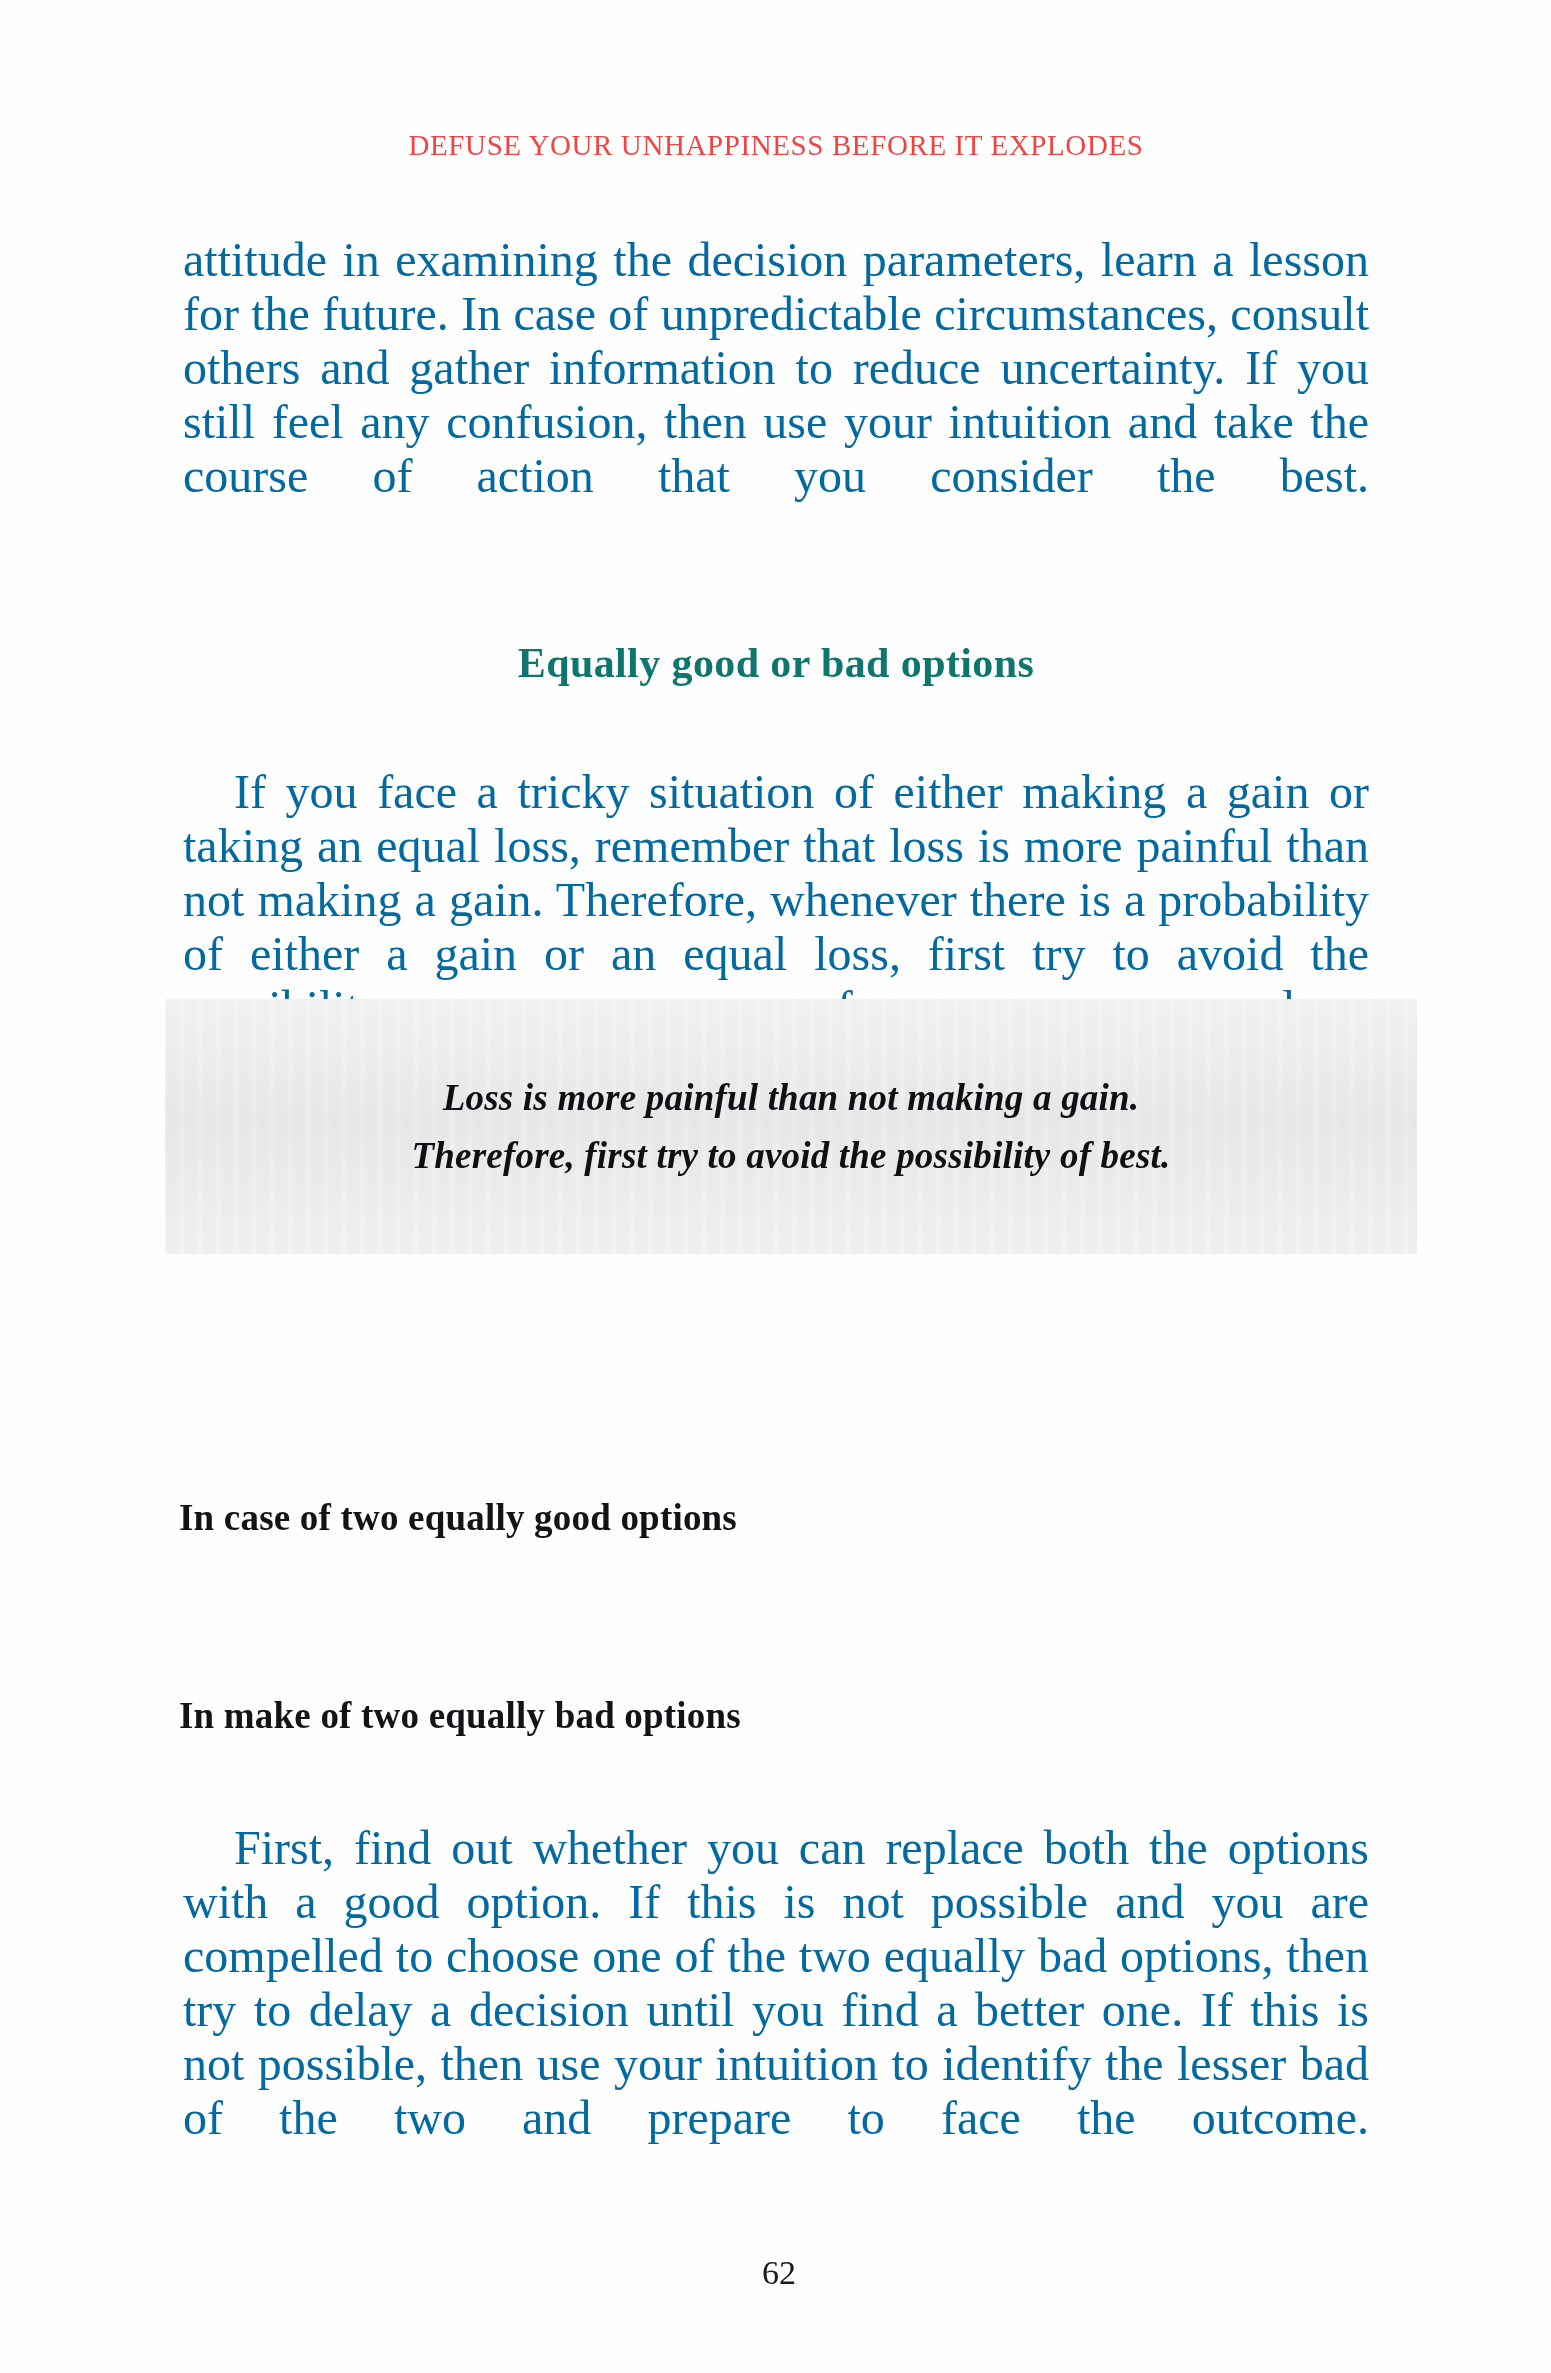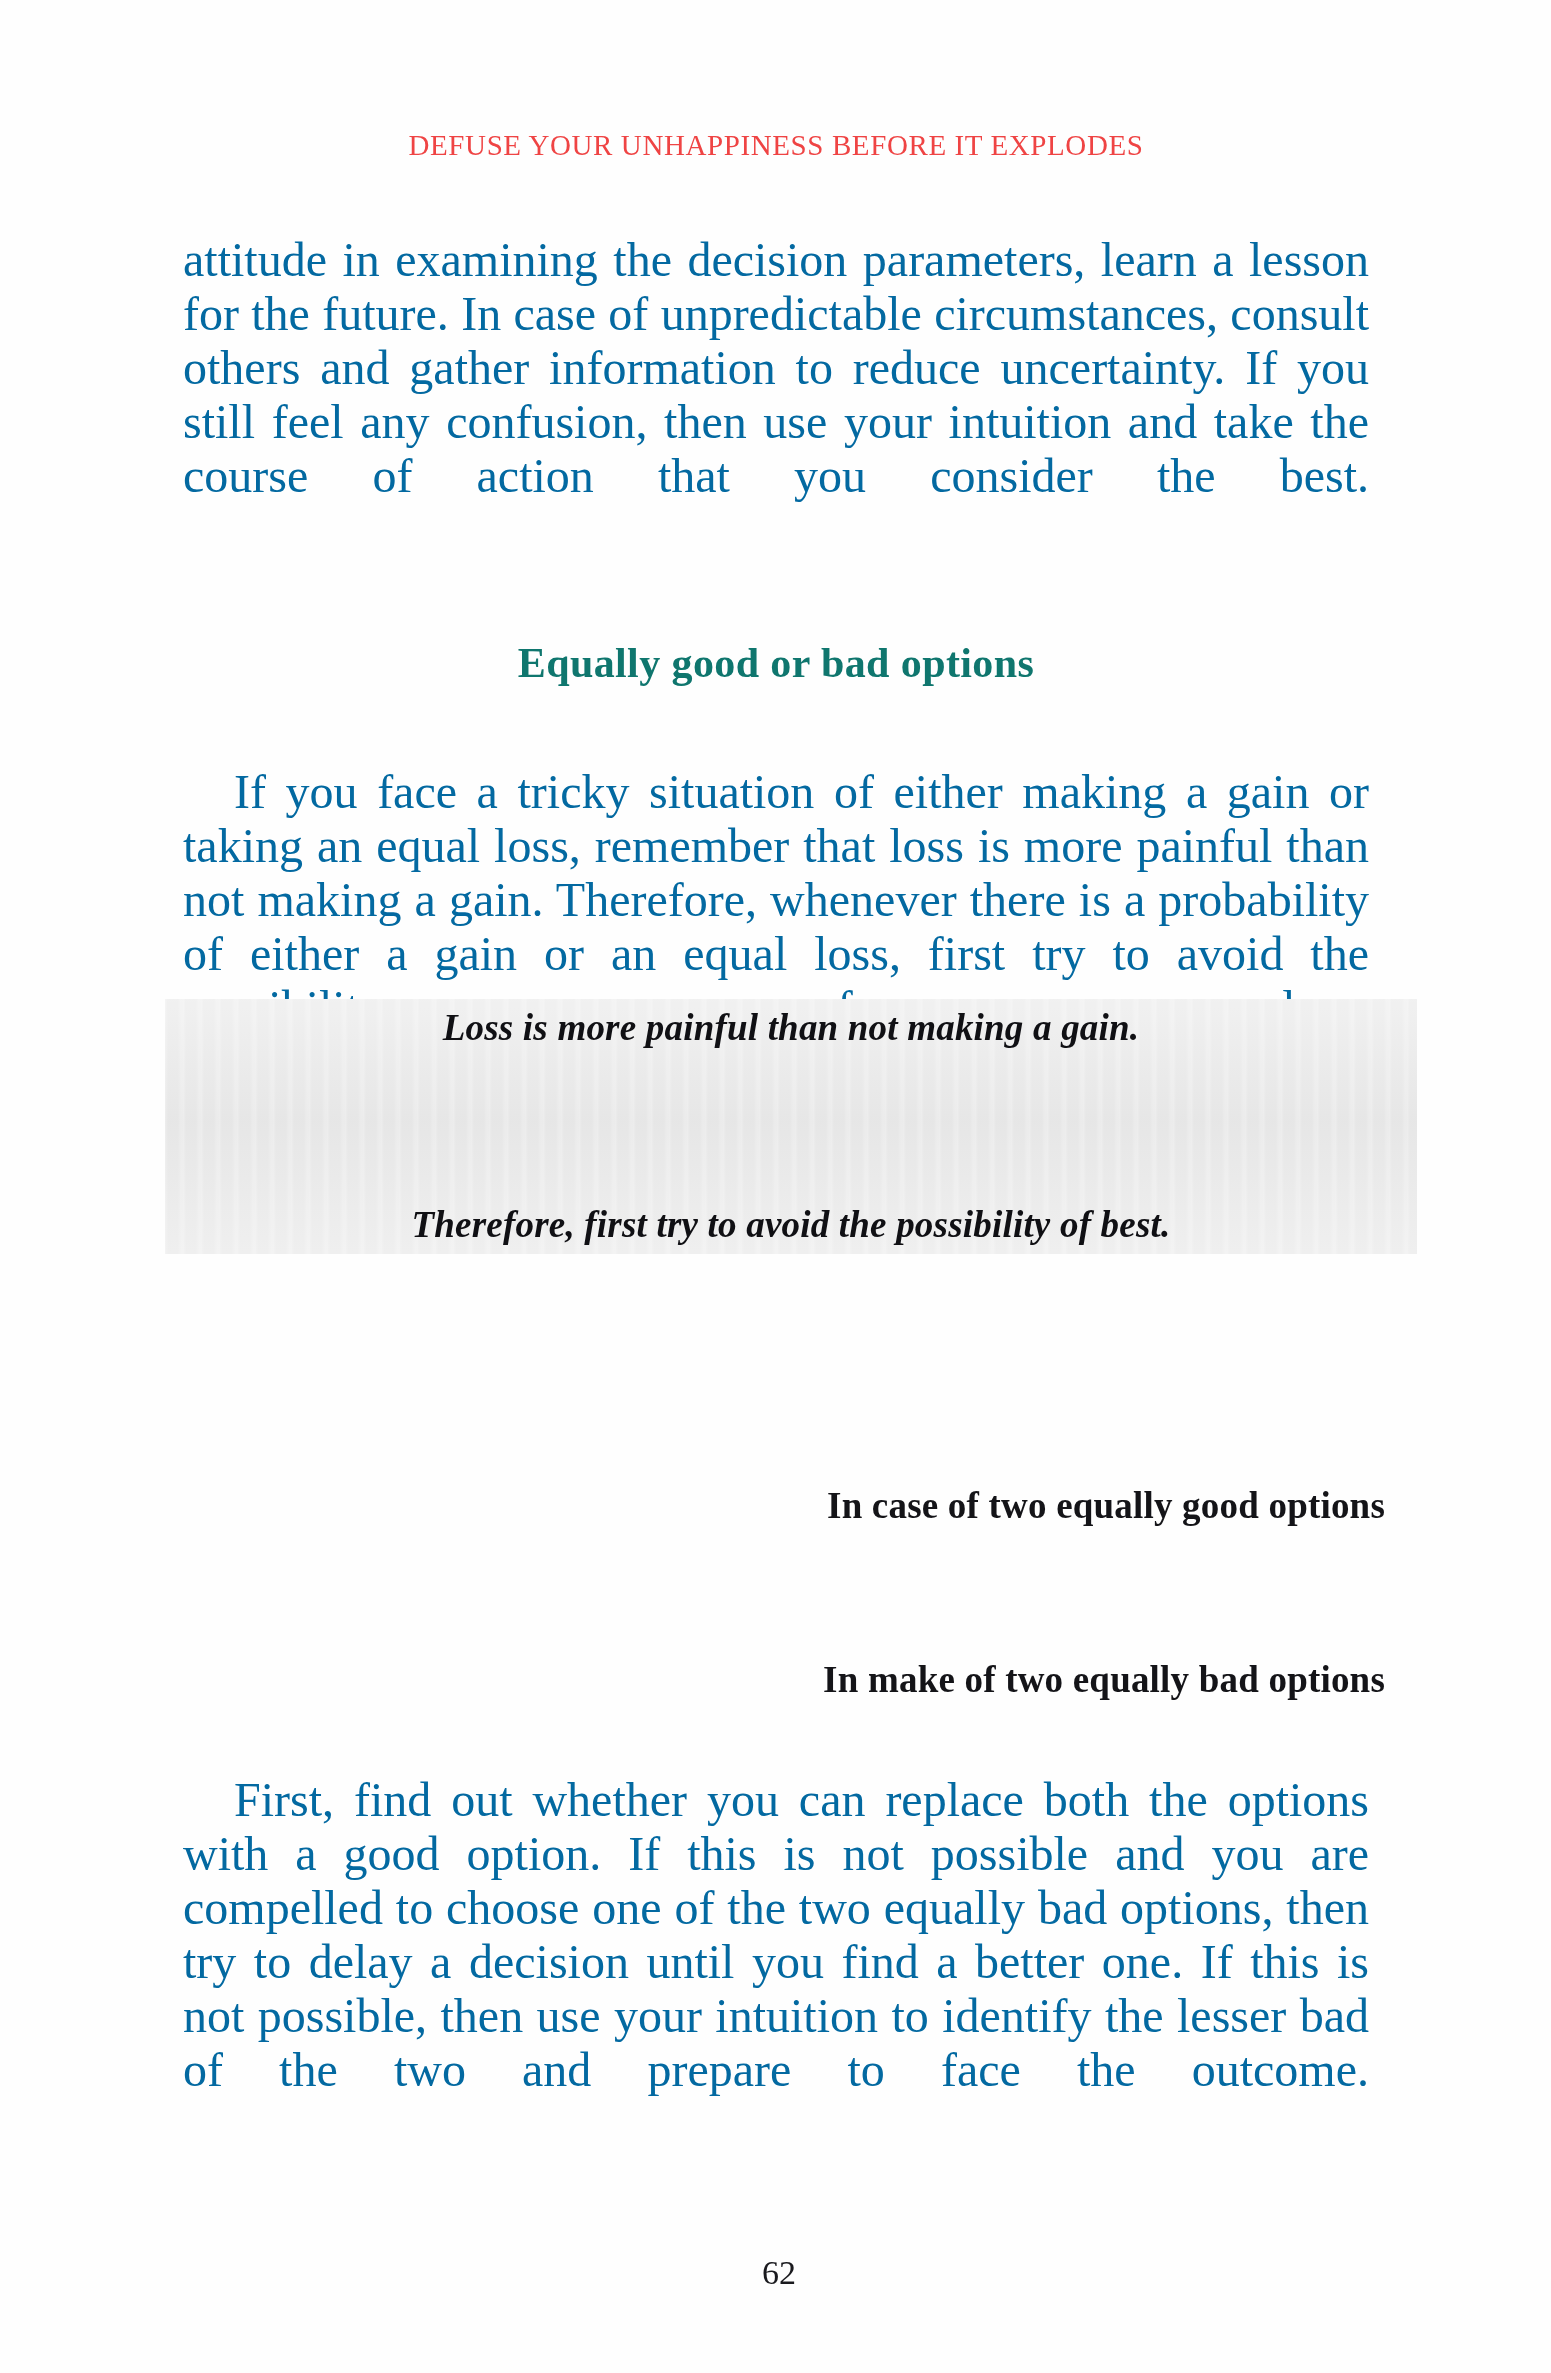--- a/index.html
+++ b/index.html
@@ -68,45 +68,45 @@
     margin: 0;
     font-size: 42px;
     font-weight: bold;
     text-align: center;
     letter-spacing: 0.4px;
     color: #0f766e;
     line-height: 54px;
   }
 
   h3.sub-heading {
-    margin: 0;
+    margin: 12px;
     font-size: 37px;
     font-weight: bold;
-    text-align: right;
+    text-align: left;
     letter-spacing: 0.2px;
     color: #141418;
     line-height: 51px;
   }
 
   
   .callout {
     position: absolute;
     left: 165px;
     top: 999px;
     width: 1252px;
     height: 255px;
     background: #e9e9e9;
     background-image:
       linear-gradient(90deg, rgba(255,255,255,0.30) 0px, rgba(255,255,255,0) 2.8px, rgba(255,255,255,0) 13px, rgba(255,255,255,0.22) 16px),
       linear-gradient(180deg, rgba(255,255,255,0.35) 0%, rgba(0,0,0,0.012) 48%, rgba(255,255,255,0.28) 100%);
     background-size: 18px 100%, 100% 100%;
     display: flex;
     flex-direction: column;
     align-items: center;
-    justify-content: space-between;
+    justify-content: center;
   }
   .callout-line {
     font-size: 37px;
     font-weight: bold;
     font-style: italic;
     text-align: center;
     color: #101014;
     line-height: 58px;
     letter-spacing: 0.2px;
     white-space: nowrap;

